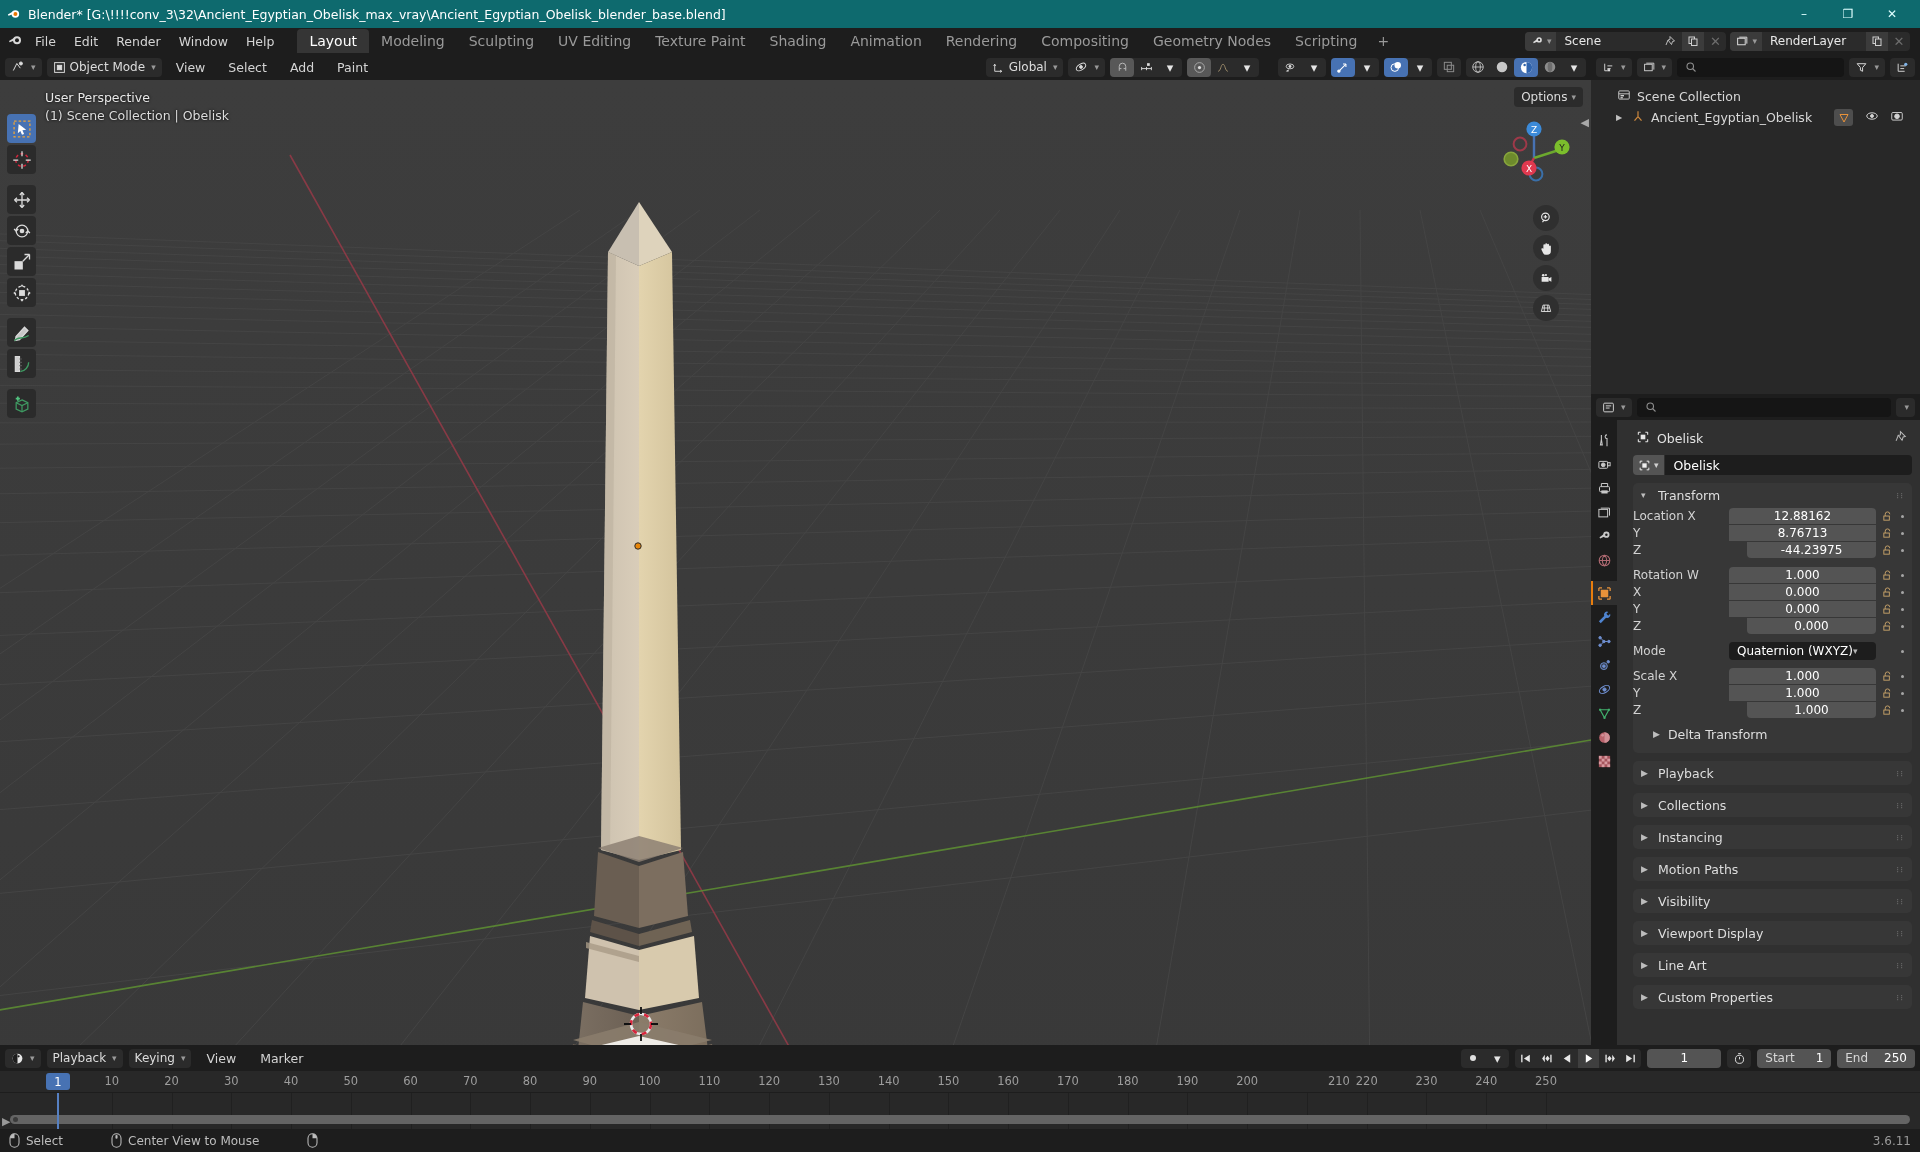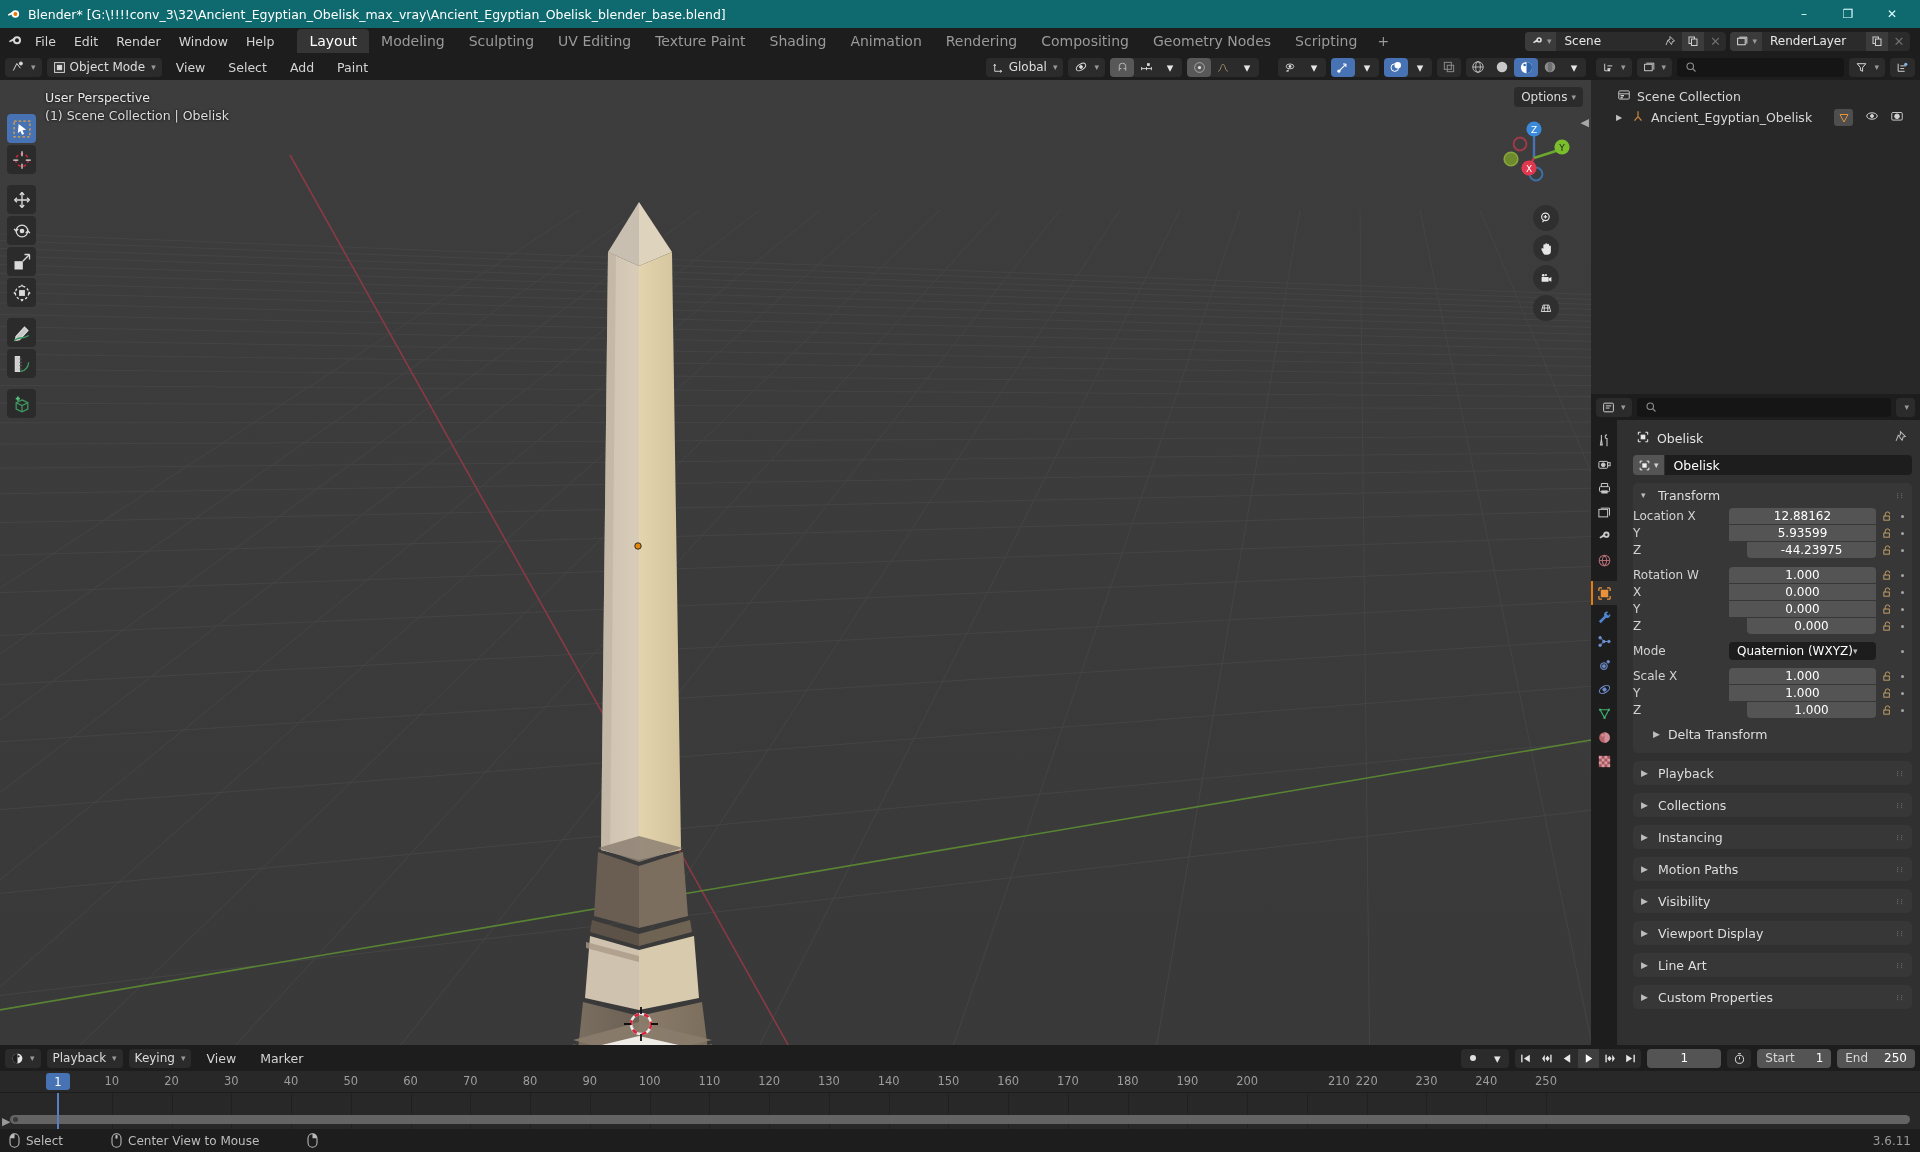--- a/index.html
+++ b/index.html
@@ -1008,21 +1008,21 @@
                       <rect x="4" y="11" width="12" height="9"></rect>
                       <path d="M7 11 V7 a5 5 0 0 1 10 0"></path>
                     </svg>
                 </span>
                 <span class="dotcol">
                     <span class="dot"></span>
                   </span>
               </div>
               <div class="prow grp-mid">
                 <span class="lbl">Y</span>
-                <span class="fld">5.93599</span>
+                <span class="fld">8.76713</span>
                 <span class="lockcol">
                   <svg width="11" height="11" viewBox="0 0 24 24" fill="none" stroke="#c9a46a" stroke-width="2">
                       <rect x="4" y="11" width="12" height="9"></rect>
                       <path d="M7 11 V7 a5 5 0 0 1 10 0"></path>
                     </svg>
                 </span>
                 <span class="dotcol">
                     <span class="dot"></span>
                   </span>
               </div>

